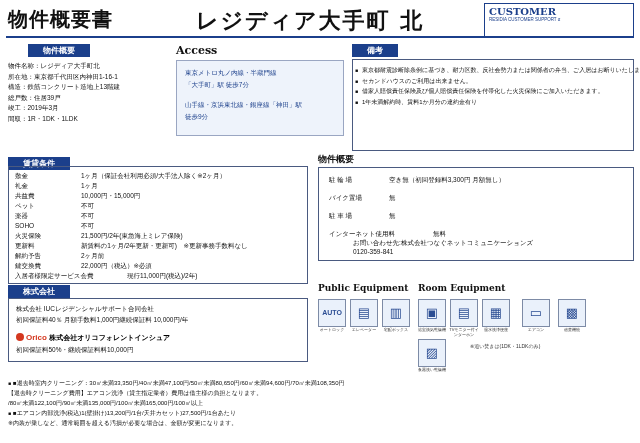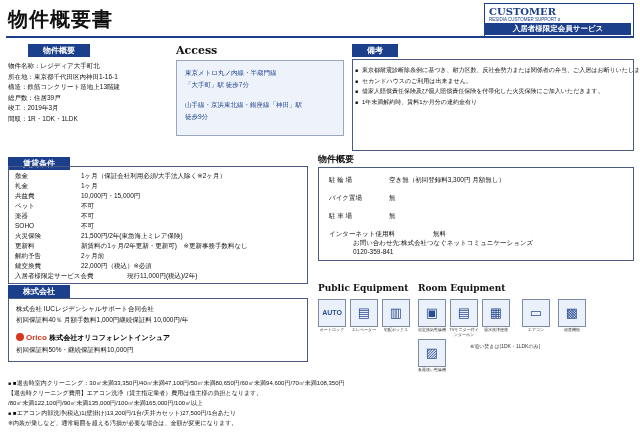--- a/index.html
+++ b/index.html
@@ -94,25 +94,25 @@
   .foot div{font-size:6px;line-height:10px;white-space:nowrap;}
   .foot .b:before{content:"■";font-size:5px;margin-right:2px;}
 </style>
 </head>
 <body>
 
 <div class="page">
 
   <div class="hdr">
     <div class="hdr-title">物件概要書</div>
+    <div class="hdr-prop">レジディア大手町 北</div>
     <div class="hdr-rule"></div>
     <div class="hdr-logo">
       <div class="l1">CUSTOMER</div>
       <div class="l2">RESIDIA CUSTOMER SUPPORT α</div>
-      <div class="l3">入居者様限定会員サービス</div>
     </div>
   </div>
 
   <div class="s-gaiyou">
     <div class="tab">物件概要</div>
     <div class="gaiyou-lines">
       <div>物件名称：レジディア大手町北</div>
       <div>所在地：東京都千代田区内神田1-16-1</div>
       <div>構造：鉄筋コンクリート造地上13階建</div>
       <div>総戸数：住居39戸</div>

